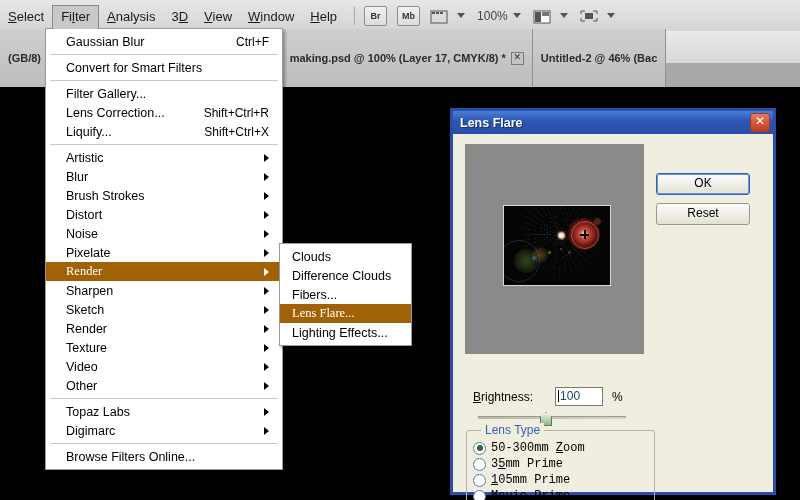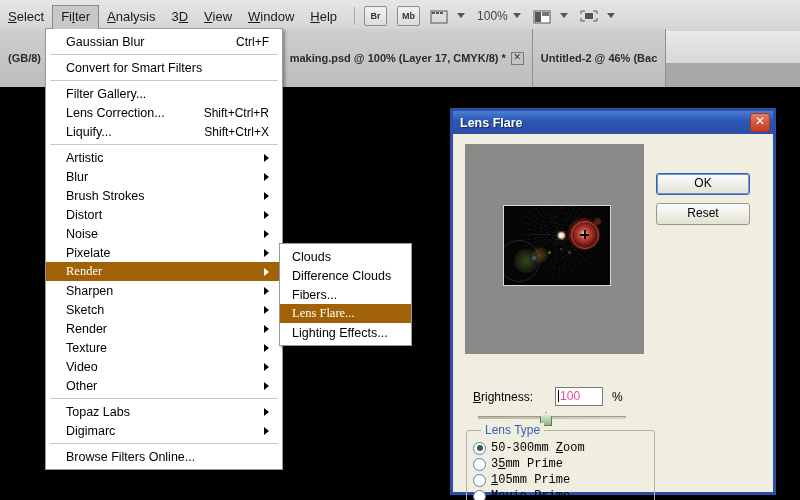--- a/index.html
+++ b/index.html
@@ -204,21 +204,21 @@
   .btn-ok{left:203px;top:39px;}
   .btn-reset{left:203px;top:69px;}
 
   
   .bright-row{position:absolute;left:20px;top:253px;display:flex;align-items:center;}
   .bright-label{font-size:12px;color:#000;}
   .bright-label u{text-decoration:underline;}
   .bright-input{
     width:42px;height:17px;margin-left:22px;background:#fff;
     border:1px solid #7a7a6e;font-size:12px;line-height:16px;
-    padding-left:4px;color:#ec4899;position:relative;
+    padding-left:4px;color:#0c4a6e;position:relative;
   }
   .caret-bar{position:absolute;left:2px;top:2px;width:1px;height:12px;background:#000;}
   .pct{font-size:12px;margin-left:9px;}
   .slider{position:absolute;left:25px;top:278px;width:148px;height:10px;}
   .slider-track{position:absolute;left:0;top:4px;width:148px;height:2px;
     background:linear-gradient(90deg,#b8b6a8,#d8d6c8);border-top:1px solid #9c9a8c;}
   .slider-thumb{
     position:absolute;left:62px;top:0;width:10px;height:12px;
     background:linear-gradient(#e8f0e2,#94b488);
     border:1px solid #5a7a52;

